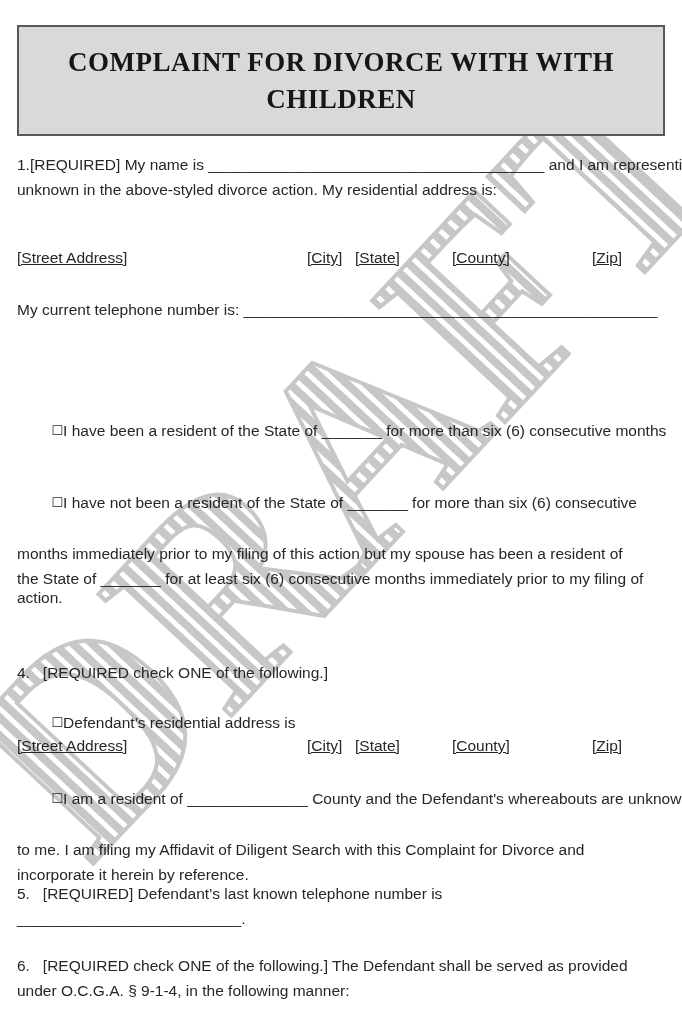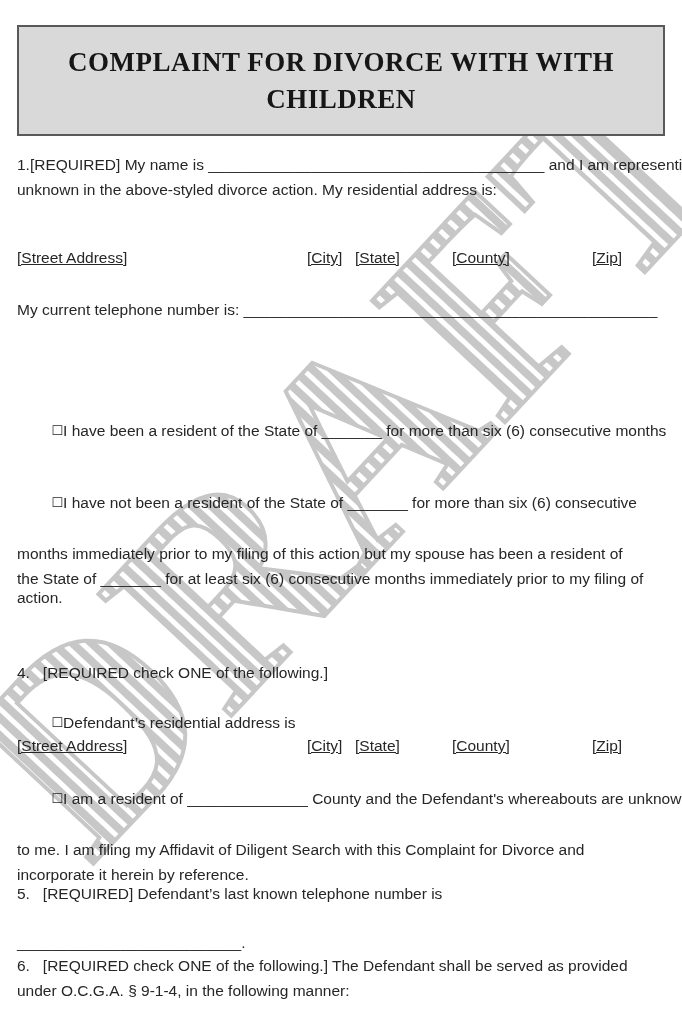--- a/index.html
+++ b/index.html
@@ -21,21 +21,21 @@
     letter-spacing:0.5px;
   }
   .block { position:absolute; left:17px; width:660px; }
   .ln { white-space:pre; line-height:25px; }
   .addr { height:25px; }
   .addr span { position:absolute; top:0; white-space:pre;text-decoration:underline; }
   .cb {
     font-family:"DejaVu Sans",sans-serif; font-size:13px;
     display:inline-block; transform:translateY(-1px);
   }
-  .gap8 { margin-top:24px; }
+  .gap8 { margin-top:0; }
 </style>
 </head>
 <body>
 
 <div class="page">
 
   <svg class="wm" width="1000" height="1000" viewBox="0 0 1000 1000" aria-hidden="true">
     <defs>
       <pattern id="hatch" patternUnits="userSpaceOnUse" width="13" height="13">
         <rect width="8" height="13" fill="#c7c7c7"></rect>

